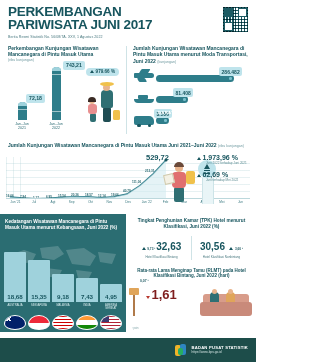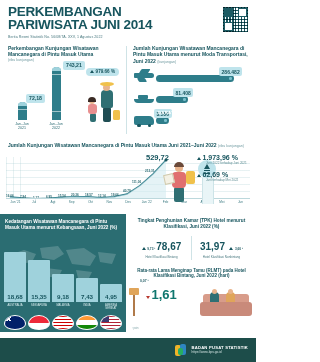--- a/index.html
+++ b/index.html
@@ -165,21 +165,21 @@
 
   .br{flex:1;background:#fff;position:relative;padding:4px 5px 0 6px;box-sizing:border-box;overflow:hidden;}
   .br .b-title{font-size:4.7px;font-weight:bold;color:#17555e;line-height:6px;text-align:center;}
   .tpk-row{display:flex;margin-top:6px;align-items:flex-start;}
   .tpk-cell{flex:1;text-align:center;position:relative;}
   .tpk-cell.sep{border-left:.7px solid #cfe3e6;}
   .tpk-big{font-size:10px;font-weight:bold;color:#17555e;line-height:11px;}
   .tpk-delta{font-size:3.2px;color:#17555e;font-weight:bold;}
   .tpk-cap{font-size:3px;color:#4b7a80;margin-top:2px;line-height:3.6px;}
   .rlmt-title{font-size:4.5px;font-weight:bold;color:#17555e;text-align:center;line-height:5.8px;margin-top:8px;}
-  .rlmt-val{font-size:13px;font-weight:bold;color:#0f766e;margin-top:4px;margin-left:14px;}
+  .rlmt-val{font-size:13px;font-weight:bold;color:#7f1d1d;margin-top:4px;margin-left:14px;}
   .rlmt-delta{font-size:3.4px;font-weight:bold;color:#17555e;margin-left:8px;}
   .sofa{position:absolute;right:4px;bottom:16px;width:52px;height:30px;}
   .sofa .seat{position:absolute;left:0;bottom:0;width:52px;height:14px;background:#c98a7a;border-radius:3px;}
   .sofa .back{position:absolute;left:3px;bottom:12px;width:46px;height:10px;background:#d89c8a;border-radius:3px 3px 0 0;}
   .sofa .p1{position:absolute;left:10px;bottom:10px;width:9px;height:14px;background:#2f6f73;border-radius:4px 4px 0 0;}
   .sofa .p1h{position:absolute;left:12px;bottom:22px;width:5px;height:5px;border-radius:50%;background:#e8b48d;}
   .sofa .p2{position:absolute;left:26px;bottom:10px;width:9px;height:14px;background:#e0a55a;border-radius:4px 4px 0 0;}
   .sofa .p2h{position:absolute;left:28px;bottom:22px;width:5px;height:5px;border-radius:50%;background:#e8b48d;}
   .lamp{position:absolute;left:3px;bottom:16px;width:10px;height:28px;}
   .lamp .shade{position:absolute;left:0;top:0;width:10px;height:7px;background:#e0a55a;border-radius:1px;}
@@ -196,21 +196,21 @@
   .bps-txt{line-height:5px;}
   .bps-name{font-size:4.2px;font-weight:bold;color:#fff;letter-spacing:.2px;}
   .bps-url{font-size:3.2px;color:#cfe0df;}
 </style>
 </head>
 <body>
 
 <div class="page">
 
   <div class="header">
-    <div class="title">PERKEMBANGAN PARIWISATA JUNI 2014</div>
+    <div class="title">PERKEMBANGAN PARIWISATA JUNI 2017</div>
     <div class="subtitle">Berita Resmi Statistik No. 56/08/TA. XXV, 1 Agustus 2022</div>
     <div class="qr">
         <i></i>
       </div>
   </div>
 
   <div class="top-row">
 
     <div class="panel-left">
       <div class="p-title">Perkembangan Kunjungan Wisatawan Mancanegara di Pintu Masuk Utama</div>
@@ -435,27 +435,27 @@
 
     <div class="br">
       <div class="b-title">Tingkat Penghunian Kamar (TPK) Hotel menurut Klasifikasi, Juni 2022 (%)</div>
 
       <div class="tpk-row">
         <div class="tpk-cell">
           <div>
             <span class="tpk-delta">
               <span class="tri-up"></span><span>9,73 ¹</span>
             </span>
-            <span class="tpk-big">78,67</span>
+            <span class="tpk-big">32,63</span>
           </div>
           <div class="tpk-cap">Hotel Klasifikasi Bintang</div>
         </div>
         <div class="tpk-cell sep">
           <div>
-            <span class="tpk-big">31,97</span>
+            <span class="tpk-big">30,56</span>
             <span class="tpk-delta">
               <span class="tri-up"></span><span>3,60 ¹</span>
             </span>
           </div>
           <div class="tpk-cap">Hotel Klasifikasi Nonbintang</div>
         </div>
       </div>
 
       <div class="rlmt-title">Rata-rata Lama Menginap Tamu (RLMT) pada Hotel Klasifikasi Bintang, Juni 2022 (hari)</div>
       <div class="rlmt-delta">

